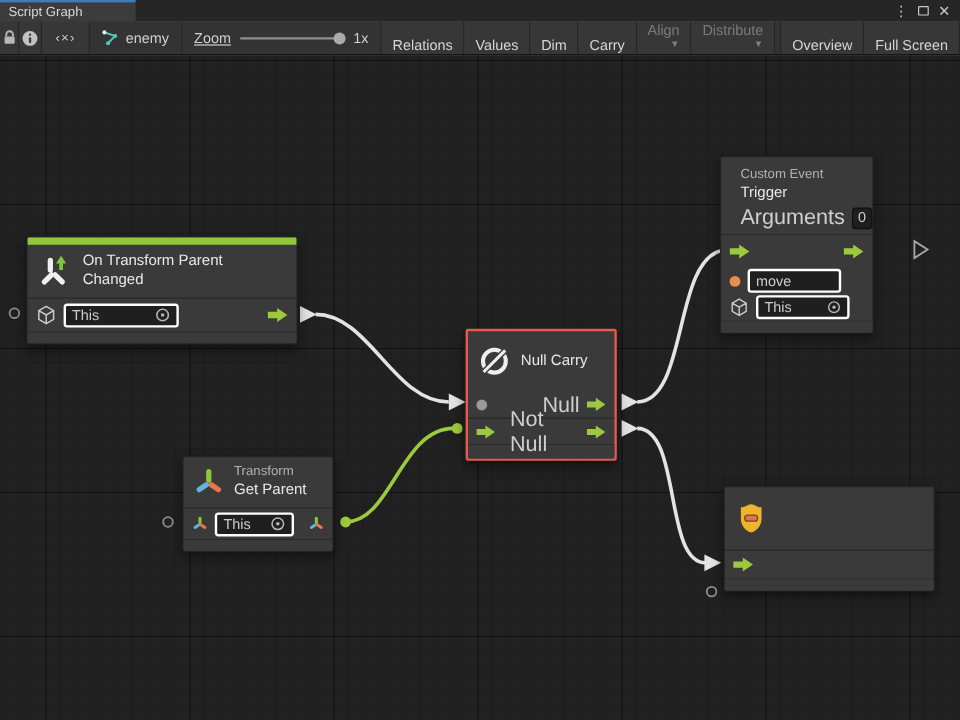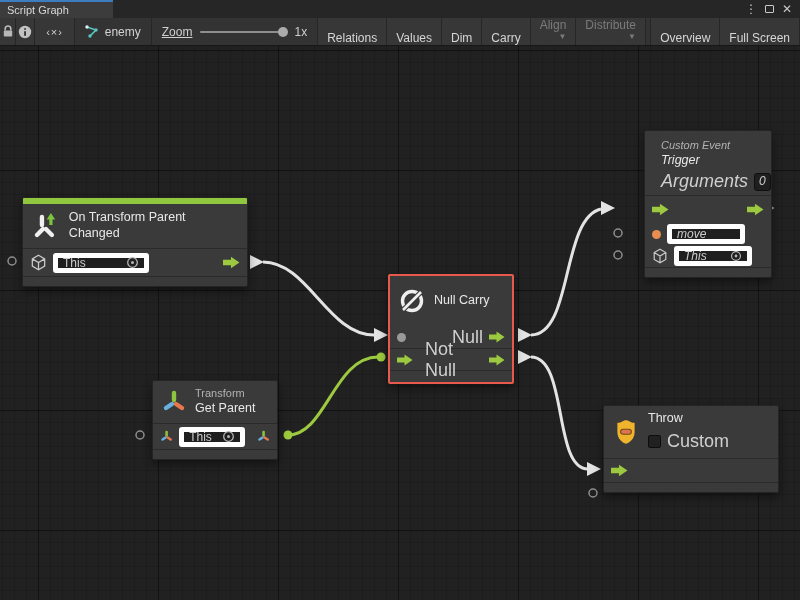--- a/index.html
+++ b/index.html
@@ -59,21 +59,21 @@
   .node-header { display:flex; align-items:center; padding:5px 8px; }
   .node-header .htxt { margin-left:8px; line-height:1.25; }
   .n-cat { font-size:11px; color:#b2b2b2; }
   .n-title { font-size:12.5px; color:#e8e8e8; }
   .n-sub { font-size:11px; color:#a8a8a8; margin-top:2px; }
   .sep { border-top:1px solid #2a2a2a; }
   .node-row { display:flex; align-items:center; padding:0 7px; gap:6px; }
   .node-footer { border-top:1px solid #2a2a2a; height:10px; background:#3a3a3a; border-radius:0 0 2px 2px; }
 
   .field { display:flex; align-items:center; height:20px; background:#1f1f1f;
-           border:5px solid #ffffff; border-radius:3px; padding:0 5px;
+           border:2px solid #ffffff; border-radius:3px; padding:0 5px;
            font-size:12px; color:#cccccc; }
   .field .ftext { flex:1; overflow:hidden; white-space:nowrap; }
   .dot { width:9px; height:9px; border-radius:50%; flex:0 0 auto; }
   .dot.orange { background:#e98e51; }
   .dot.gray { background:#9a9a9a; }
   .flow-arrow { flex:0 0 auto; display:block; }
   .grow { flex:1; }
   .plabel { font-size:18px; color:#cfcfcf; }
   .checkbox { width:13px; height:13px; background:#212121; border:1px solid #0d0d0d;
               border-radius:2px; flex:0 0 auto; }
@@ -281,21 +281,21 @@
         </svg>
         <span class="grow"></span>
         <span class="plabel">Not Null</span>
         <svg class="flow-arrow" width="16" height="12" viewBox="0 0 16 12">
           <path d="M0 3.5 H7.5 V0.5 L15.5 6 L7.5 11.5 V8.5 H0 Z" fill="#9cc93f"></path>
         </svg>
       </div>
       <div class="node-footer" style="height:12px;"></div>
     </div>
 
-    <div class="node" style="left:644px; top:84px; width:128px;font-style:italic;">
+    <div class="node" style="left:600px; top:84px; width:128px;">
       <div class="node-header" style="height:64px; align-items:flex-start; padding-top:8px;">
         <svg width="28" height="28" viewBox="0 0 28 28" style="margin-top:4px;">
           <polygon points="12,1 4,15 9,15 7,26 18,10 12,10 15,1" fill="#f2b233"></polygon>
           <line x1="15" y1="21" x2="23" y2="13" stroke="#f0f0f0" stroke-width="3.6" stroke-linecap="round"></line>
           <polygon points="13,24 17.5,22.5 14.5,19.5" fill="#f0f0f0"></polygon>
         </svg>
         <div class="htxt">
           <div class="n-cat">Custom Event</div>
           <div class="n-title">Trigger</div>
           <div style="display:flex; align-items:center; margin-top:2px;">
@@ -333,27 +333,20 @@
       </div>
       <div class="node-footer"></div>
     </div>
 
     <div class="node" style="left:603px; top:359px; width:176px;">
       <div class="node-header" style="height:52px;">
         <svg width="28" height="28" viewBox="0 0 26 26">
           <path d="M13 2 C10 2 9.4 4.4 5 4.4 V13 C5 19.5 9.5 22.8 13 24 C16.5 22.8 21 19.5 21 13 V4.4 C16.6 4.4 16 2 13 2 Z" fill="#f0b42c"></path>
           <rect x="8" y="10.5" width="10" height="4.6" rx="2.3" fill="#e2734e" stroke="#6b4a14" stroke-width="1"></rect>
         </svg>
-        <div class="htxt">
-          <div class="n-title">Throw</div>
-          <div style="display:flex; align-items:center; gap:6px; margin-top:3px;">
-            <span class="checkbox"></span>
-            <span class="plabel">Custom</span>
-          </div>
-        </div>
       </div>
       <div class="node-row sep" style="height:24px;">
         <svg class="flow-arrow" width="17" height="13" viewBox="0 0 16 12">
           <path d="M0 3.5 H7.5 V0.5 L15.5 6 L7.5 11.5 V8.5 H0 Z" fill="#9cc93f"></path>
         </svg>
       </div>
       <div class="node-footer"></div>
     </div>
 
   </div>

